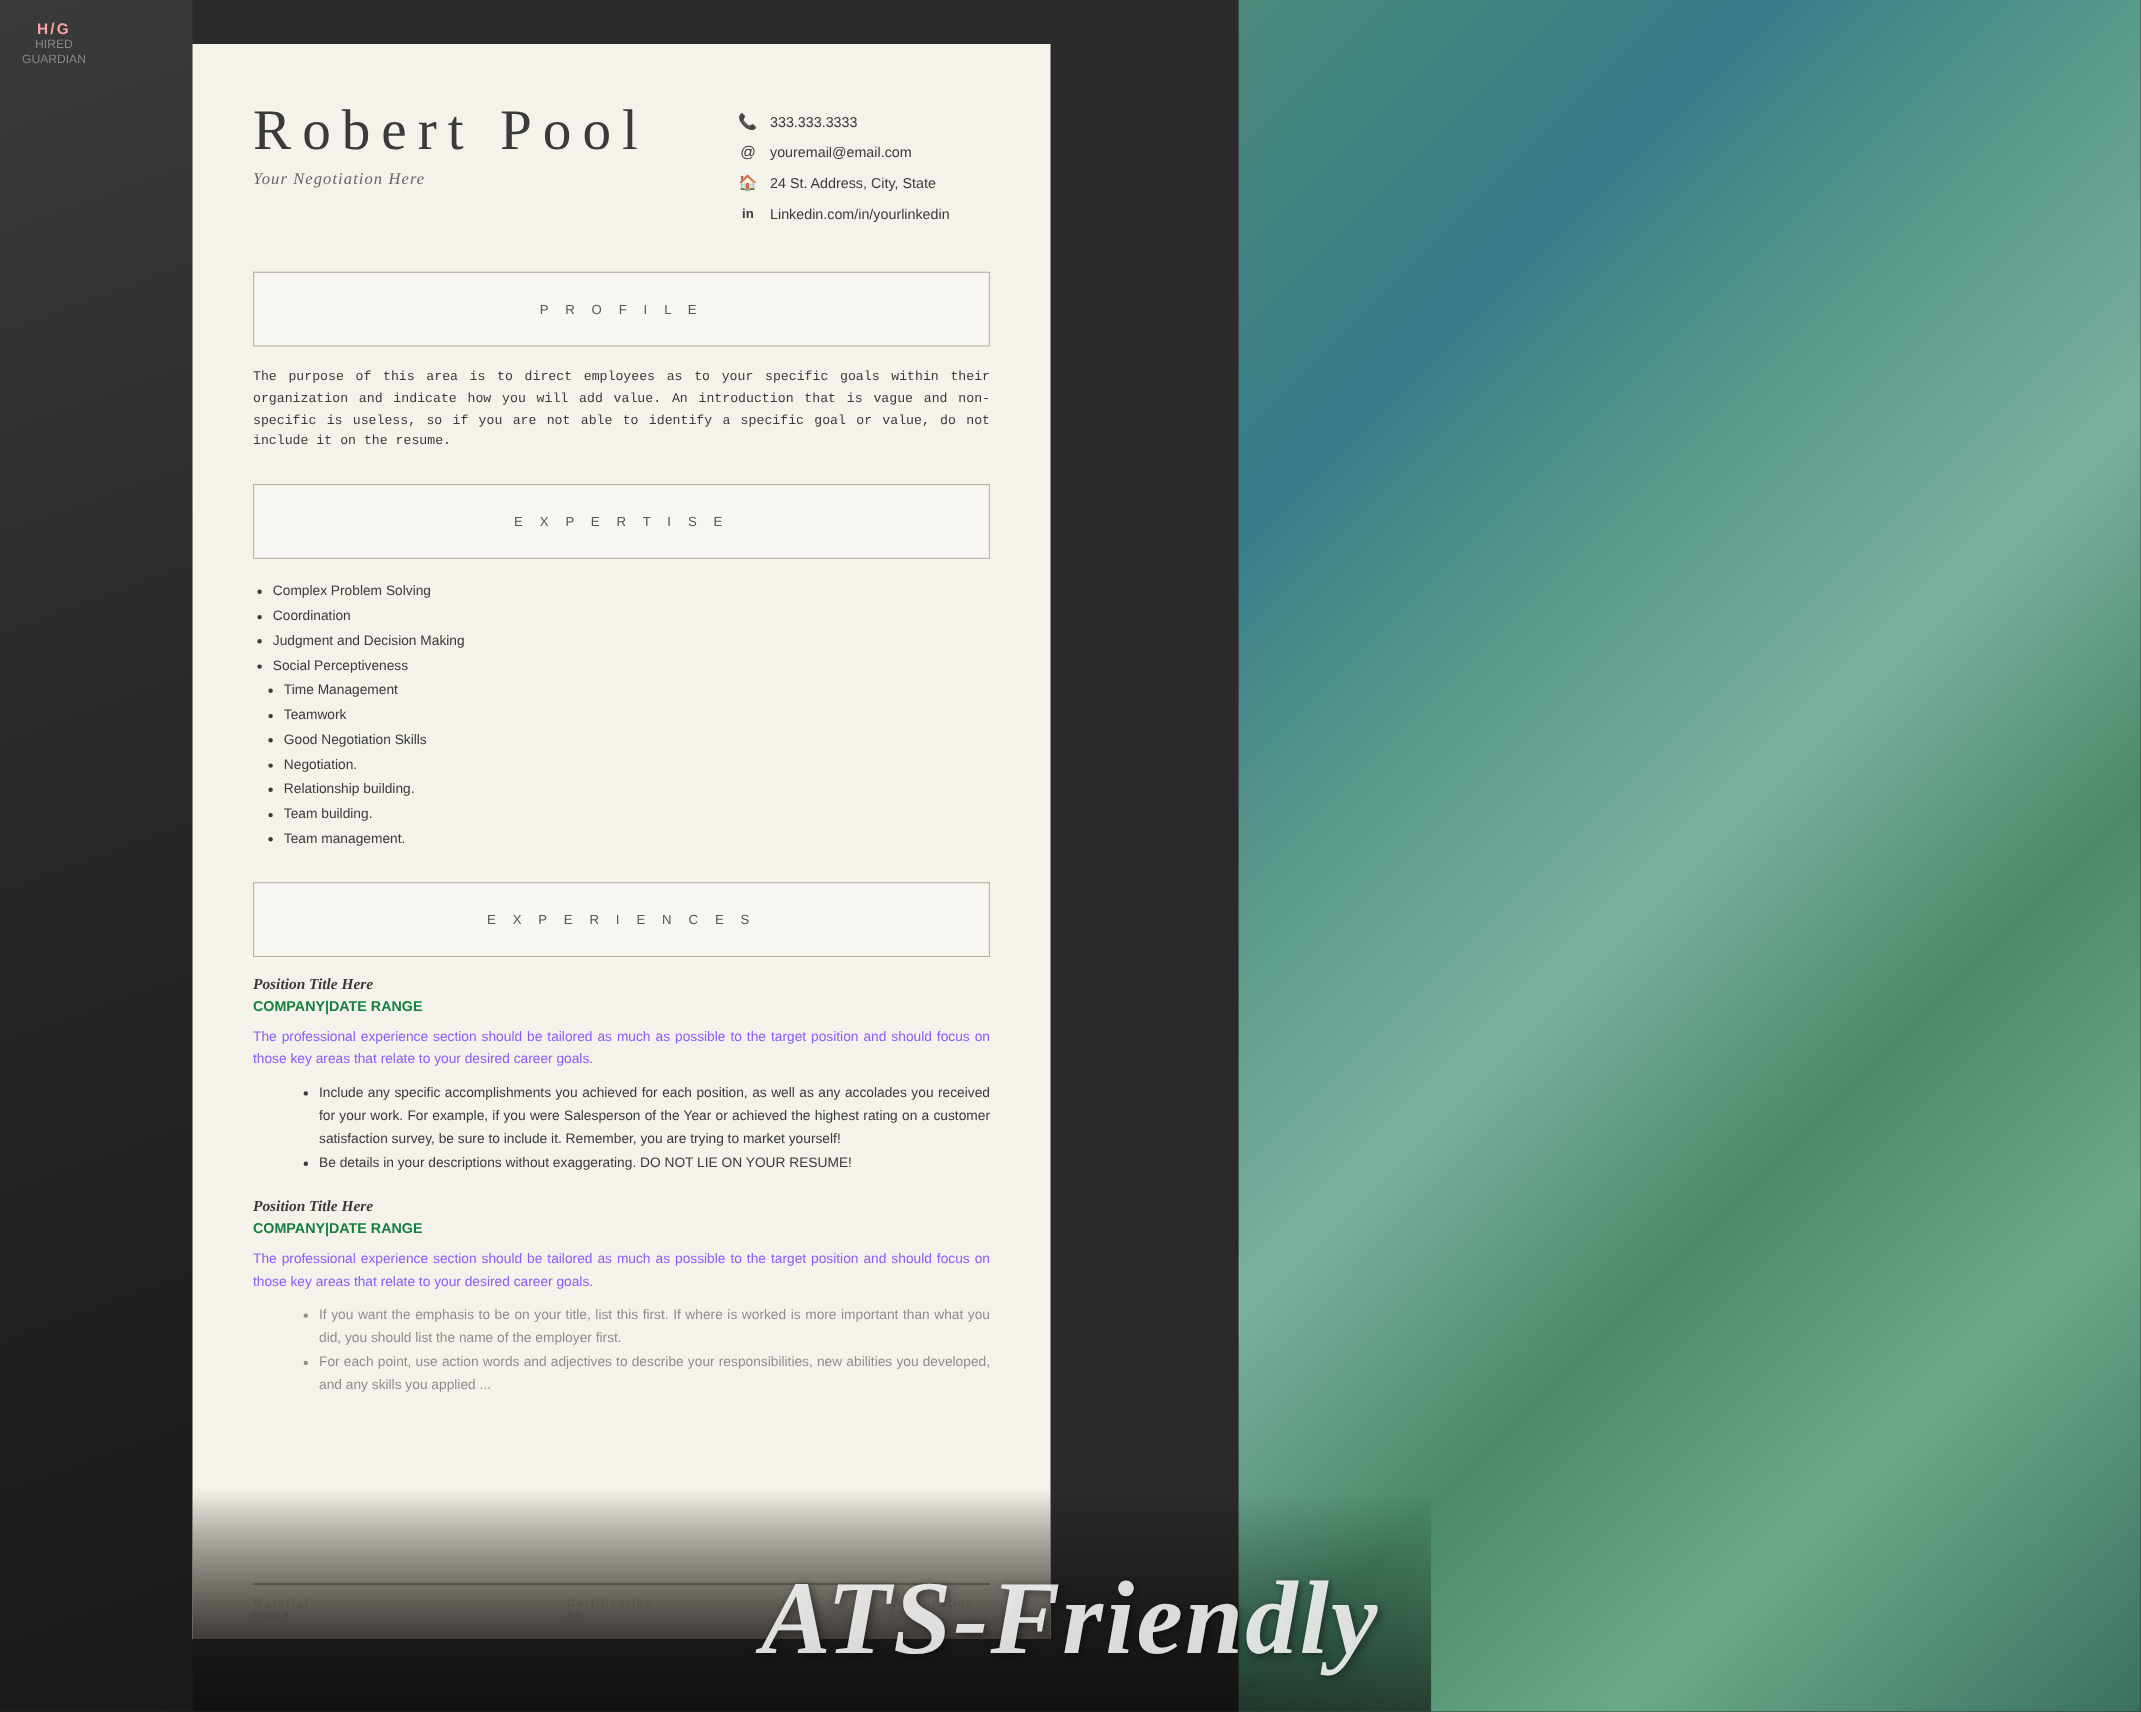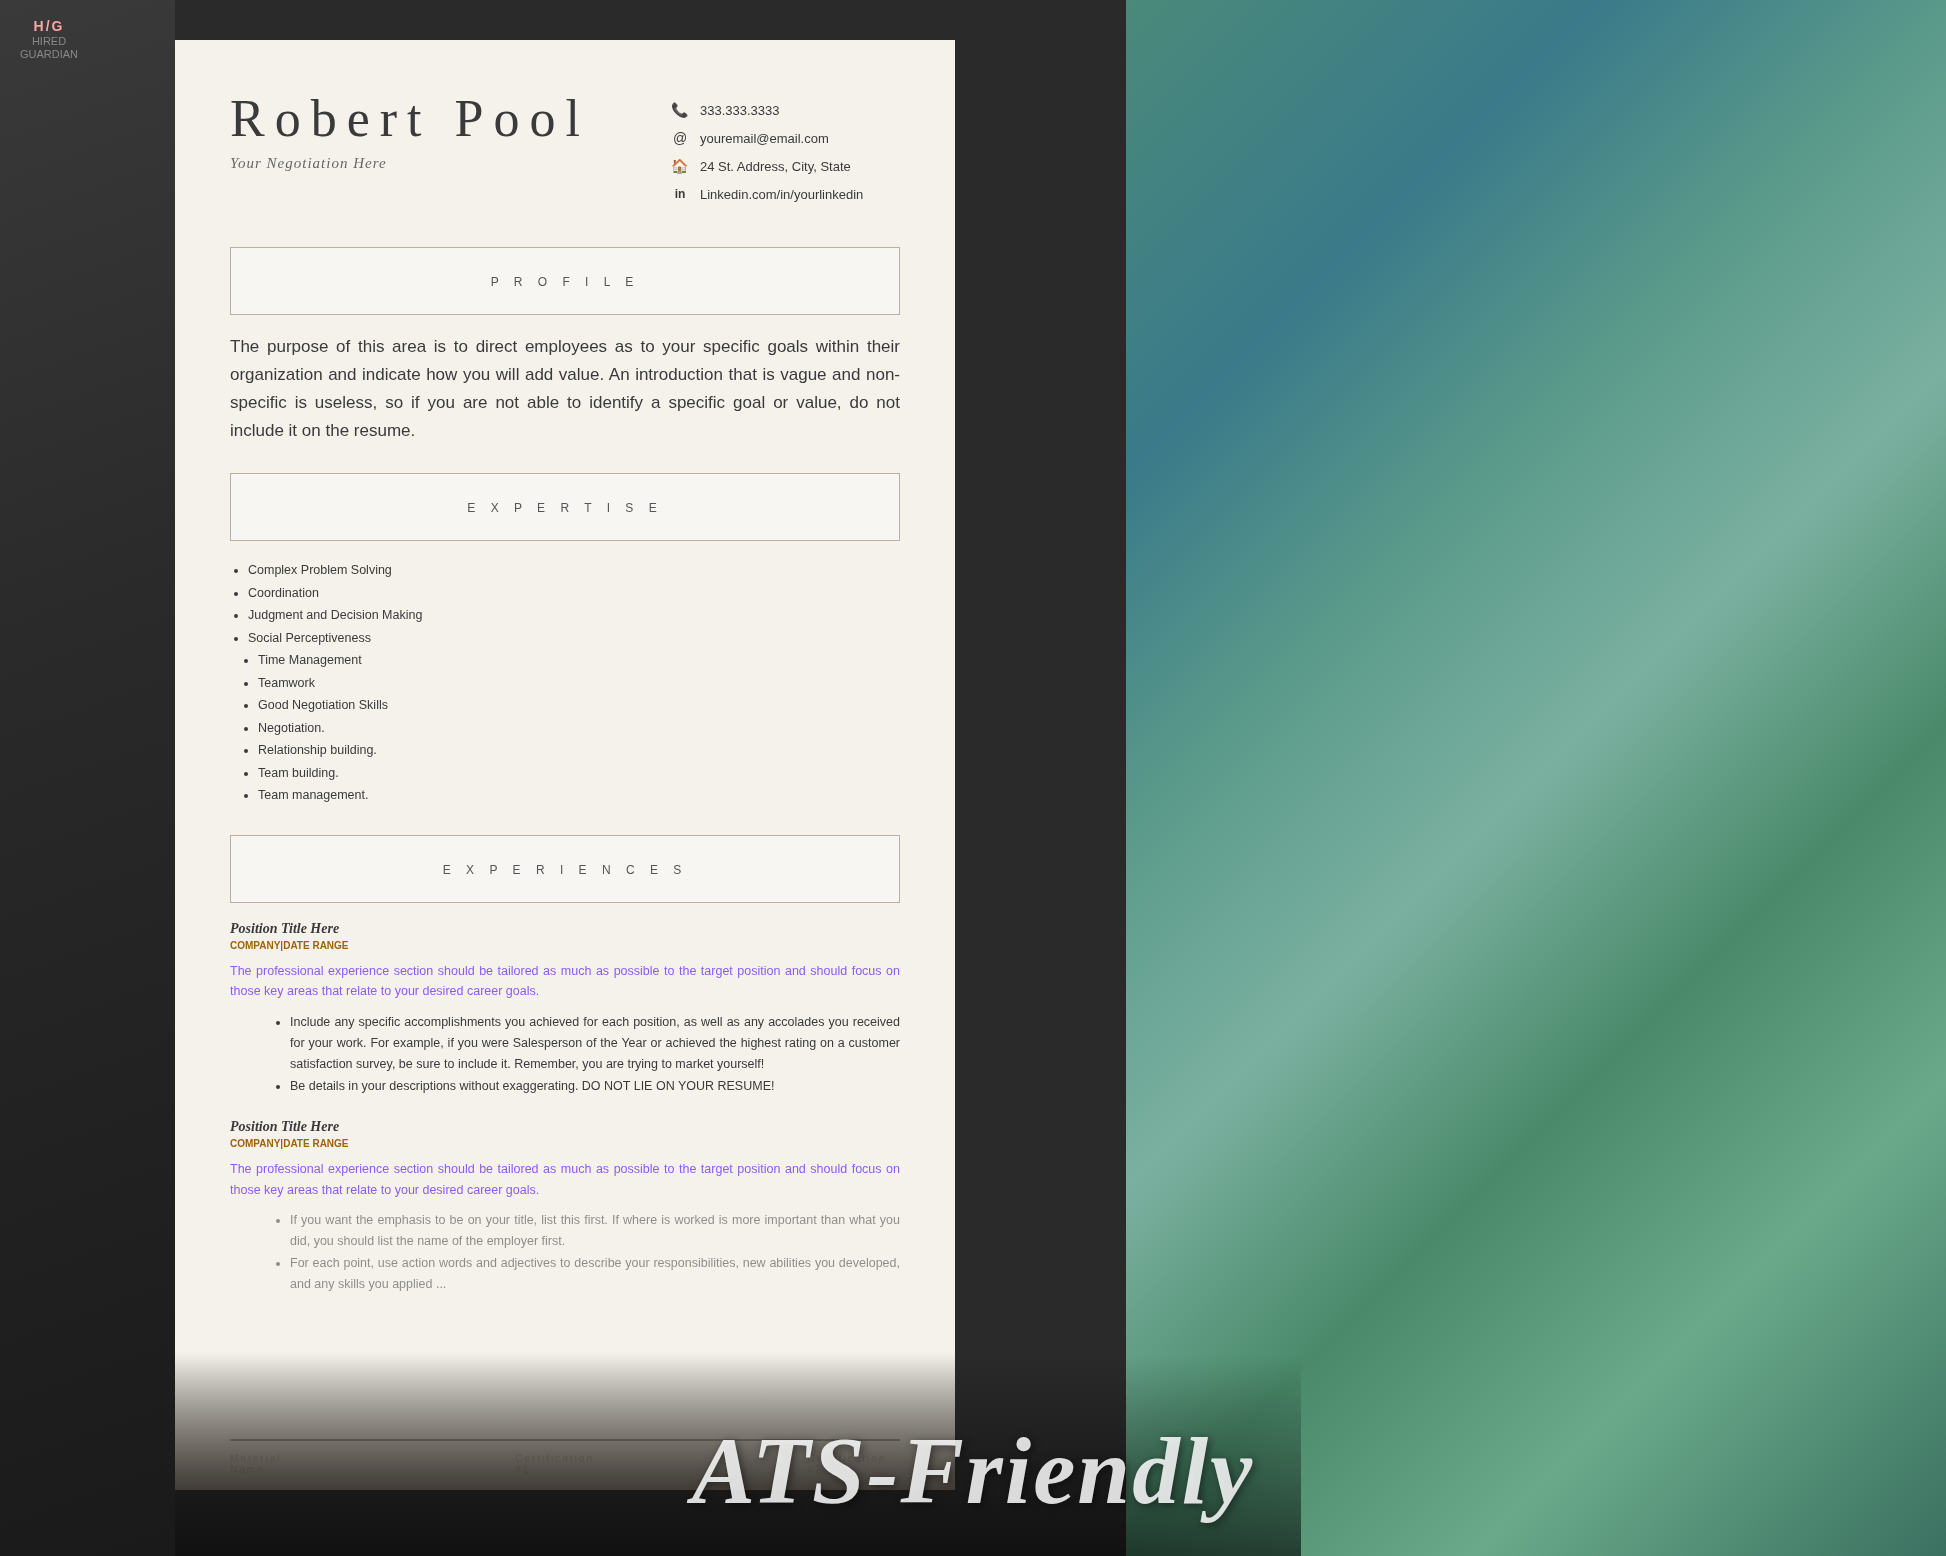--- a/index.html
+++ b/index.html
@@ -146,24 +146,24 @@
       font-weight: normal;
       text-transform: uppercase;
     }
 
     
     .profile-section {
       margin-bottom: 28px;
     }
 
     .profile-text {
-      font-size: 17px;
+      font-size: 12px;
       color: #3a3a3a;
       line-height: 1.65;
-      font-family: Liberation Sans, sans-serif;
+      font-family: Liberation Mono, monospace;
       text-align: justify;
     }
 
     
     .expertise-section {
       margin-bottom: 28px;
     }
 
     .expertise-grid {
       display: flex;
@@ -197,23 +197,23 @@
     .position-title {
       font-size: 14px;
       font-style: italic;
       font-weight: bold;
       color: #3a3a3a;
       font-family: Georgia, serif;
       margin-bottom: 3px;
     }
 
     .company-date {
-      font-size: 10px;
+      font-size: 13px;
       font-weight: bold;
-      color: #a16207;
+      color: #15803d;
       font-family: Arial, sans-serif;
       margin-bottom: 10px;
     }
 
     .experience-text {
       font-size: 12.5px;
       color: #8b5cf6;
       line-height: 1.65;
       font-family: Arial, sans-serif;
       text-align: justify;

